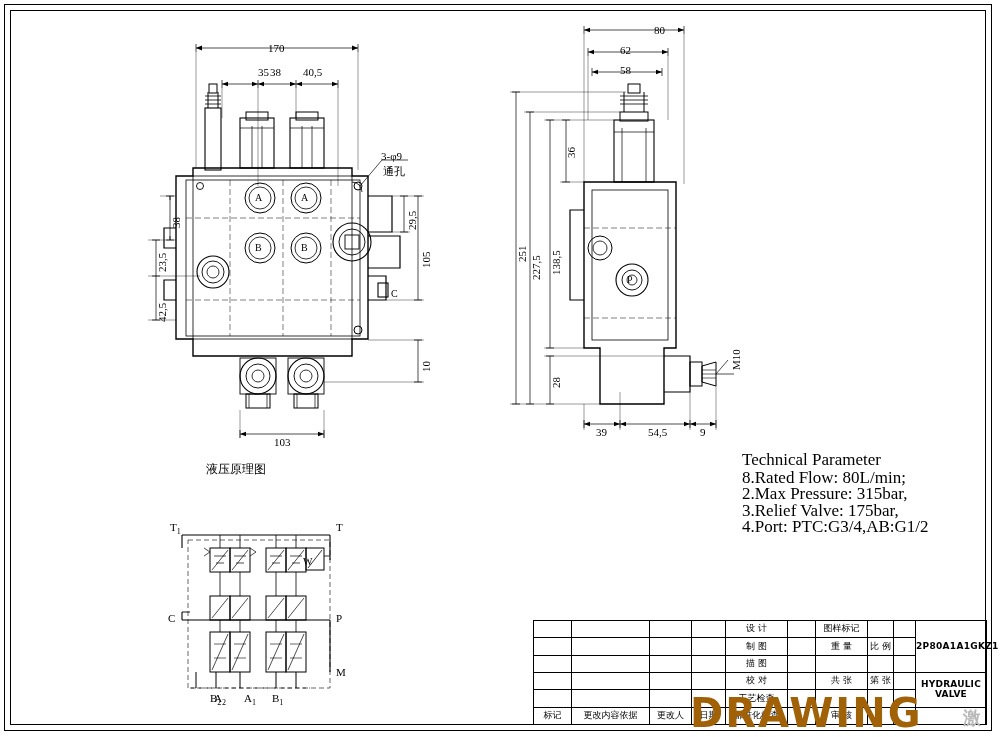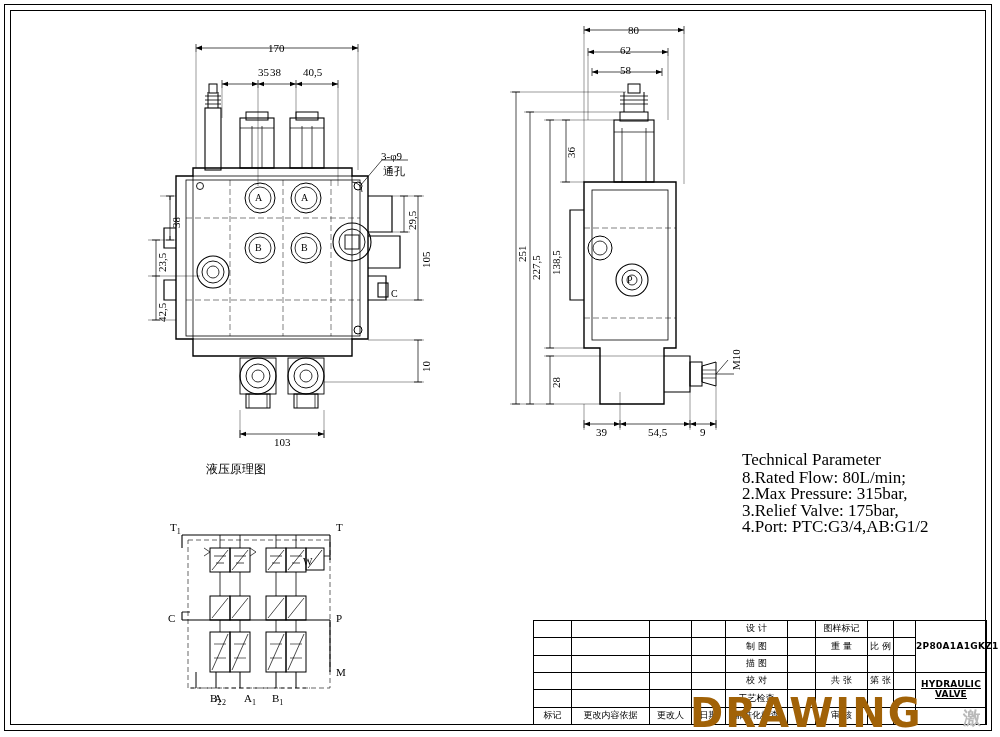--- a/index.html
+++ b/index.html
@@ -86,21 +86,20 @@
     font-family: "Liberation Serif", serif;
     font-size: 15px;
     font-weight: bold;
     letter-spacing: 0.3px;
   }
   td.vn {
     font-family: "Liberation Serif", serif;
     font-size: 13.5px;
     font-weight: bold;
     letter-spacing: 0.2px;
-    text-decoration: underline;
   }
   .wm {
     position: absolute;
     font-family: "DejaVu Sans", sans-serif;
     color: #a16207;
     font-weight: bold;
     pointer-events: none;
   }
   .wm-main {
     left: 690px;
@@ -392,21 +391,21 @@
   <div class="lbl rot" style="left:420px; top:372px;">10</div>
 
   <div class="lbl" style="left:274px; top:436px;">103</div>
 
   <div class="lbl sm" style="left:255px; top:192px;">A</div>
   <div class="lbl sm" style="left:301px; top:192px;">A</div>
   <div class="lbl sm" style="left:255px; top:242px;">B</div>
   <div class="lbl sm" style="left:301px; top:242px;">B</div>
   <div class="lbl sm" style="left:391px; top:288px;">C</div>
 
-  <div class="lbl" style="left:628px; top:24px;">80</div>
+  <div class="lbl" style="left:654px; top:24px;">80</div>
   <div class="lbl" style="left:620px; top:44px;text-align:center;">62</div>
   <div class="lbl" style="left:620px; top:64px;">58</div>
 
   <div class="lbl rot" style="left:565px; top:158px;">36</div>
   <div class="lbl rot" style="left:516px; top:262px;">251</div>
   <div class="lbl rot" style="left:530px; top:280px;">227,5</div>
   <div class="lbl rot" style="left:550px; top:275px;">138,5</div>
   <div class="lbl rot" style="left:550px; top:388px;">28</div>
 
   <div class="lbl" style="left:596px; top:426px;">39</div>

